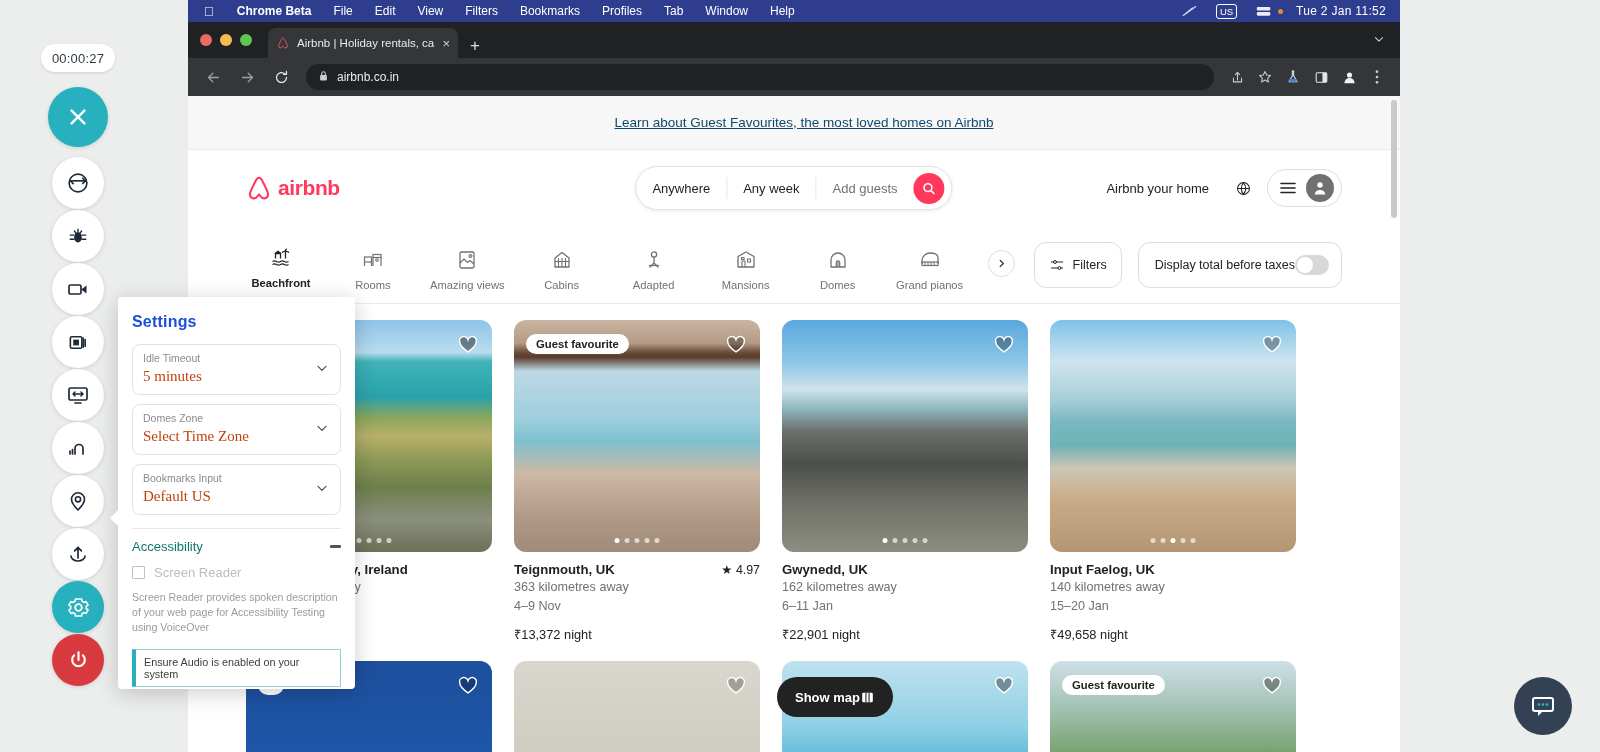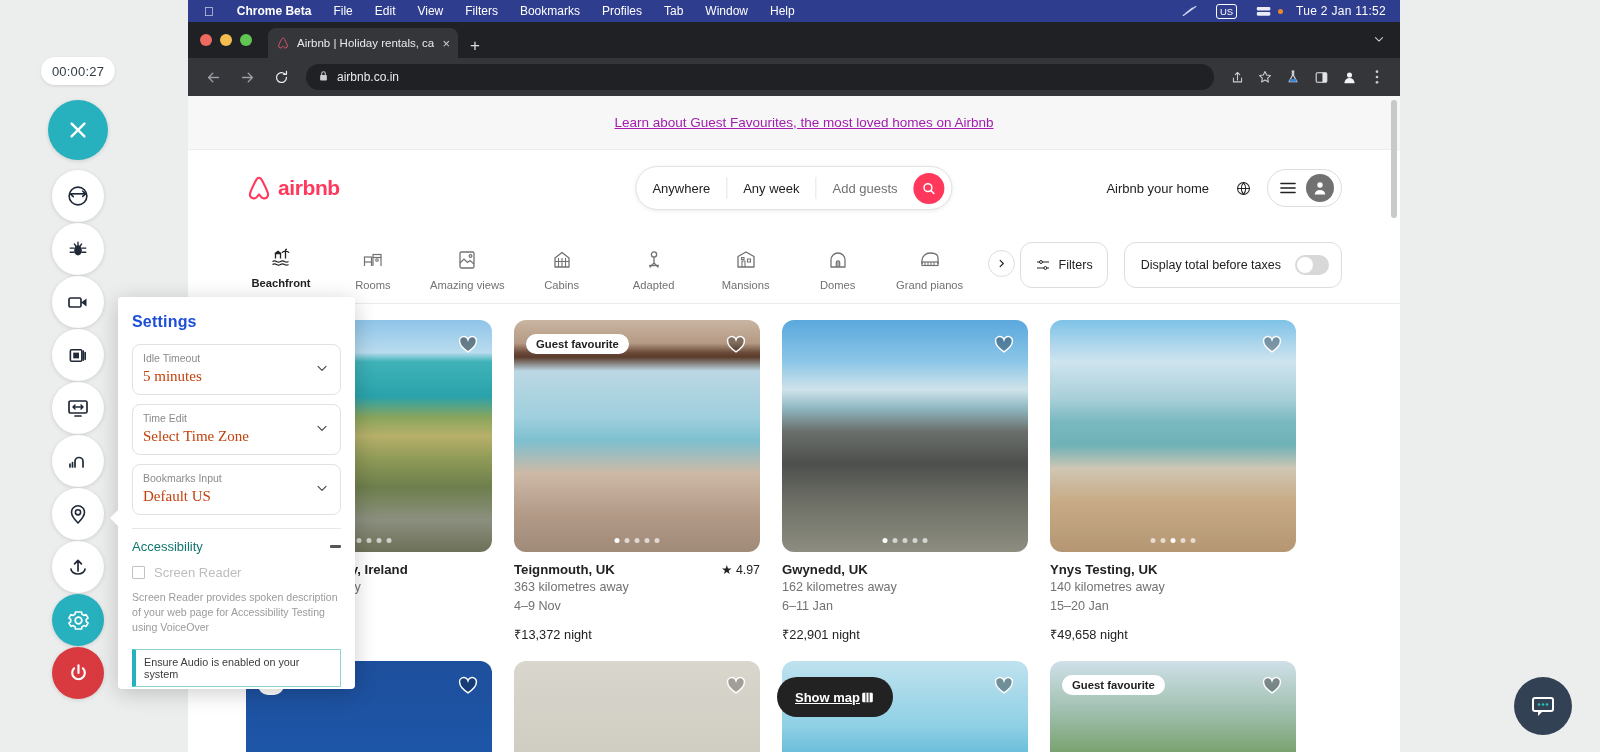--- a/index.html
+++ b/index.html
@@ -5,21 +5,21 @@
   * { box-sizing: border-box; margin: 0; padding: 0; }
   html, body {
     width: 1600px; height: 752px;
     background: #eceded;
     font-family: "Liberation Sans", sans-serif;
     overflow: hidden;
   }
   #root { position: relative; width: 1600px; height: 752px; }
 
   
-  .tool-rail { position: absolute; left: 0; top: 13px; width: 188px; height: 588px; background: #eceded; }
+  .tool-rail { position: absolute; left: 0; top: 0; width: 188px; height: 588px; background: #eceded; }
   .timer-pill {
     position: absolute; left: 41px; top: 44px; width: 74px; height: 28px;
     background: #ffffff; border-radius: 14px; display: flex; align-items: center;
     justify-content: center; font-size: 13px; color: #2f3b44; letter-spacing: .2px;
     box-shadow: 0 1px 3px rgba(0,0,0,.12);
   }
   .rail-btn {
     position: absolute; left: 52px; width: 52px; height: 52px; border-radius: 26px;
     background: #ffffff; display: flex; align-items: center; justify-content: center;
     box-shadow: 0 1px 4px rgba(0,0,0,.13); cursor: pointer;
@@ -104,21 +104,21 @@
   }
   .omni-right { display: flex; align-items: center; gap: 2px; margin-left: auto; }
   .omni-right .ic { width: 26px; height: 26px; display: flex; align-items: center; justify-content: center; }
 
   
   .page { position: relative; height: 656px; background: #fff; overflow: hidden; }
   .banner {
     height: 54px; background: #f7f7f7; display: flex; align-items: center; justify-content: center;
     border-bottom: 1px solid #ececec;
   }
-  .banner a { font-size: 13.5px; color: #a21caf; text-decoration: underline; margin-left: 20px; }
+  .banner a { font-size: 13.5px; color: #0c4a6e; text-decoration: underline; margin-left: 20px; }
   .site-header { height: 76px; display: flex; align-items: center; padding: 0 58px; position: relative; }
   .logo { display: flex; align-items: center; gap: 6px; color: #ff385c; }
   .logo .word { font-size: 21px; font-weight: bold; letter-spacing: -.4px; }
   .searchbar {
     position: absolute; left: 50%; transform: translateX(-50%);
     height: 44px; border: 1px solid #e2e2e2; border-radius: 24px; display: flex; align-items: center;
     box-shadow: 0 1px 4px rgba(0,0,0,.08); background: #fff; padding: 0 7px 0 0;
   }
   .sb-seg { padding: 0 16px; font-size: 13px; color: #222; white-space: nowrap; }
   .sb-seg.muted { color: #717171; }
@@ -145,21 +145,21 @@
   .cat-scroll { display: flex; align-items: flex-end; overflow: hidden; flex: 1; }
   .arrow-btn {
     position: absolute; left: 800px; bottom: 26px; width: 27px; height: 27px; border-radius: 14px;
     border: 1px solid #dddddd; background: #fff; display: flex; align-items: center; justify-content: center; z-index: 5;
   }
   .filters-btn {
     display: flex; align-items: center; gap: 8px; height: 46px; border: 1px solid #dddddd;
     border-radius: 12px; padding: 0 14px; font-size: 12.5px; color: #222; margin-bottom: 15px; margin-left: 30px; flex:none;
   }
   .taxes-btn {
-    display: flex; align-items: center; gap: 14px; height: 46px; border: 1px solid #dddddd;
+    display: flex; align-items: center; height: 46px; border: 1px solid #dddddd;
     border-radius: 12px; padding: 0 12px 0 16px; font-size: 12.5px; color: #222; margin-bottom: 15px; margin-left: 16px; flex:none;
   }
   .toggle { width: 34px; height: 20px; border-radius: 10px; background: #d8d8d8; position: relative; }
   .toggle .knob { position: absolute; left: 2px; top: 2px; width: 16px; height: 16px; border-radius: 8px; background: #fff; }
 
   
   .grid { display: flex; gap: 22px; padding: 16px 58px 0 58px; flex-wrap: wrap; }
   .card { width: 246px; }
   .card .imgwrap { position: relative; width: 246px; height: 232px; border-radius: 12px; overflow: hidden; }
   .card .img { width: 100%; height: 100%; }
@@ -174,21 +174,21 @@
   .card .row1 { display: flex; justify-content: space-between; align-items: baseline; margin-top: 10px; }
   .card .place { font-size: 13.2px; font-weight: bold; color: #222; }
   .card .rating { font-size: 12.4px; color: #222; white-space: nowrap; }
   .card .sub { font-size: 12.6px; color: #717171; line-height: 18px; margin-top: 1px; }
   .card .price { font-size: 12.8px; color: #222; margin-top: 10px; }
 
   
   .showmap {
     position: absolute; left: 589px; bottom: 35px; background: #222222; color: #fff;
     border-radius: 22px; height: 40px; display: flex; align-items: center; gap: 0;
-    padding: 0 18px; font-size: 13px; font-weight: bold; z-index: 30; text-decoration: underline;
+    padding: 0 18px; font-size: 13px; font-weight: bold; z-index: 30;
   }
   
   .pagescroll { position: absolute; right: 3px; top: 4px; width: 6px; height: 118px; border-radius: 3px; background: #c9c9c9; z-index: 40; }
 
   
   .chat-fab {
     position: absolute; right: 28px; bottom: 17px; width: 58px; height: 58px; border-radius: 29px;
     background: #334155; display: flex; align-items: center; justify-content: center; z-index: 70;
   }
 </style>
@@ -655,21 +655,21 @@
             </span>
             <span class="dots">
                 <i></i>
                 <i></i>
                 <i class="on"></i>
                 <i></i>
                 <i></i>
               </span>
           </div>
           <div class="row1">
-            <span class="place">Ynys Testing, UK</span>
+            <span class="place">Input Faelog, UK</span>
             <span class="rating"></span>
           </div>
           <div class="sub">140 kilometres away</div>
           <div class="sub">15–20 Jan</div>
           <div class="price">₹49,658 night</div>
         </div>
       </div>
 
       <div class="grid" style="padding-top:18px;">
         <div class="card">
@@ -734,21 +734,21 @@
       <div class="field-label">Idle Timeout</div>
       <div class="field-value">5 minutes</div>
       <span class="chev">
         <svg width="16" height="16" viewBox="0 0 24 24" fill="none">
             <path d="M6 9.5 L12 15.5 L18 9.5" stroke="#444" stroke-width="1.7" stroke-linecap="round" stroke-linejoin="round"></path>
           </svg>
       </span>
     </div>
 
     <div class="field">
-      <div class="field-label">Time Edit</div>
+      <div class="field-label">Domes Zone</div>
       <div class="field-value">Select Time Zone</div>
       <span class="chev">
         <svg width="16" height="16" viewBox="0 0 24 24" fill="none">
             <path d="M6 9.5 L12 15.5 L18 9.5" stroke="#444" stroke-width="1.7" stroke-linecap="round" stroke-linejoin="round"></path>
           </svg>
       </span>
     </div>
 
     <div class="field">
       <div class="field-label">Bookmarks Input</div>

